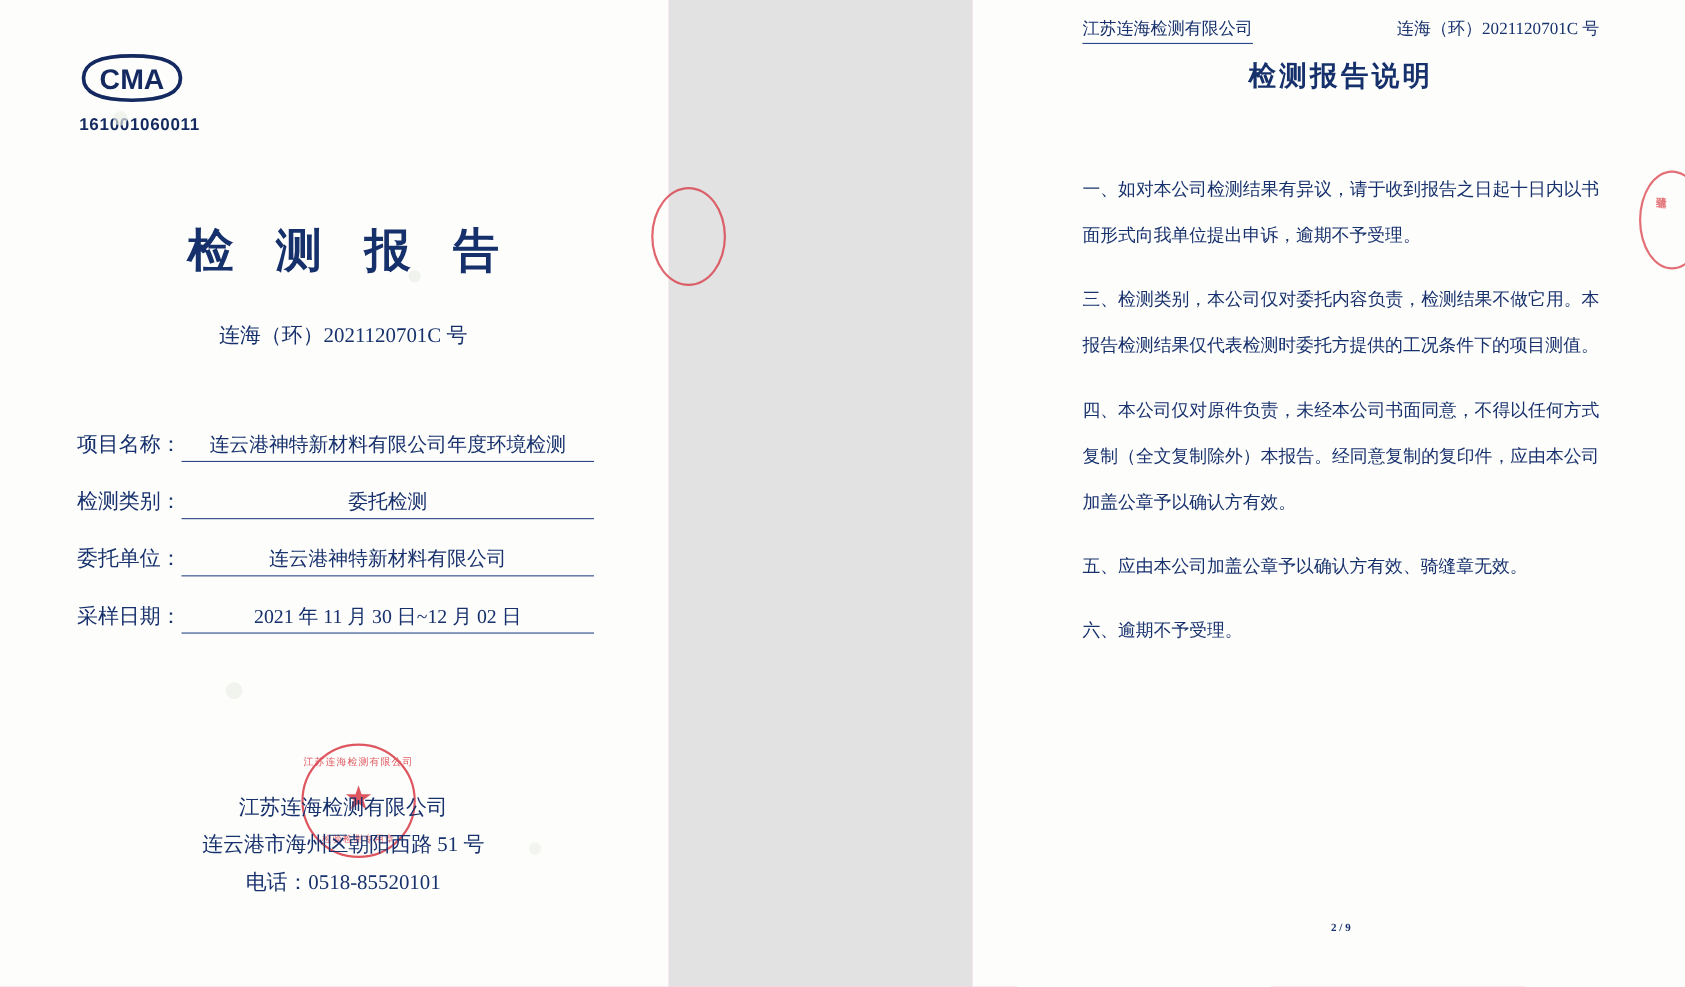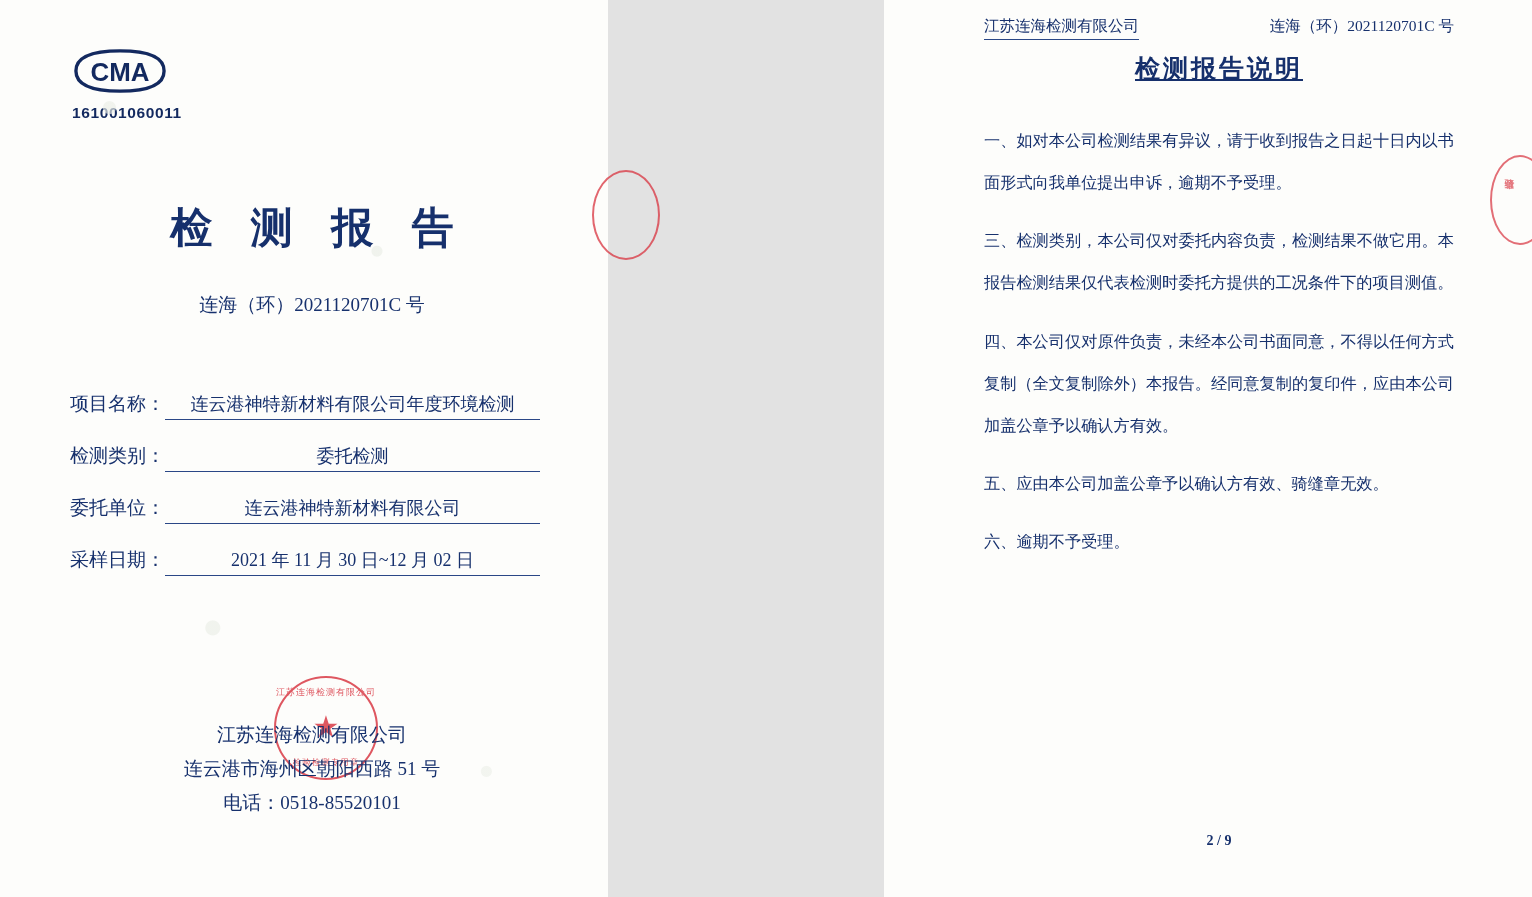--- a/index.html
+++ b/index.html
@@ -215,42 +215,41 @@
   .p2-title {
     position: absolute;
     top: 52px;
     left: 0;
     width: 470px;
     text-align: center;
     font-size: 25px;
     font-weight: bold;
     letter-spacing: 3px;
     color: #16306c;
-    text-decoration: underline;
   }
   .p2-body {
     position: absolute;
-    top: 104px;
+    top: 135px;
     left: 0;
     width: 470px;
   }
   .clause {
     font-size: 16.2px;
     line-height: 42px;
     text-align: justify;
     color: #17316d;
     margin-bottom: 0;
   }
   .page-num {
     position: absolute;
     bottom: 48px;
     left: 0;
     width: 470px;
     text-align: center;
-    font-size: 14px;
+    font-size: 10px;
     font-weight: bold;
     color: #17316d;
   }
   .seal-right {
     position: absolute;
     right: -18px;
     top: 155px;
     width: 56px;
     height: 86px;
     border: 2.4px solid #d8333f;

